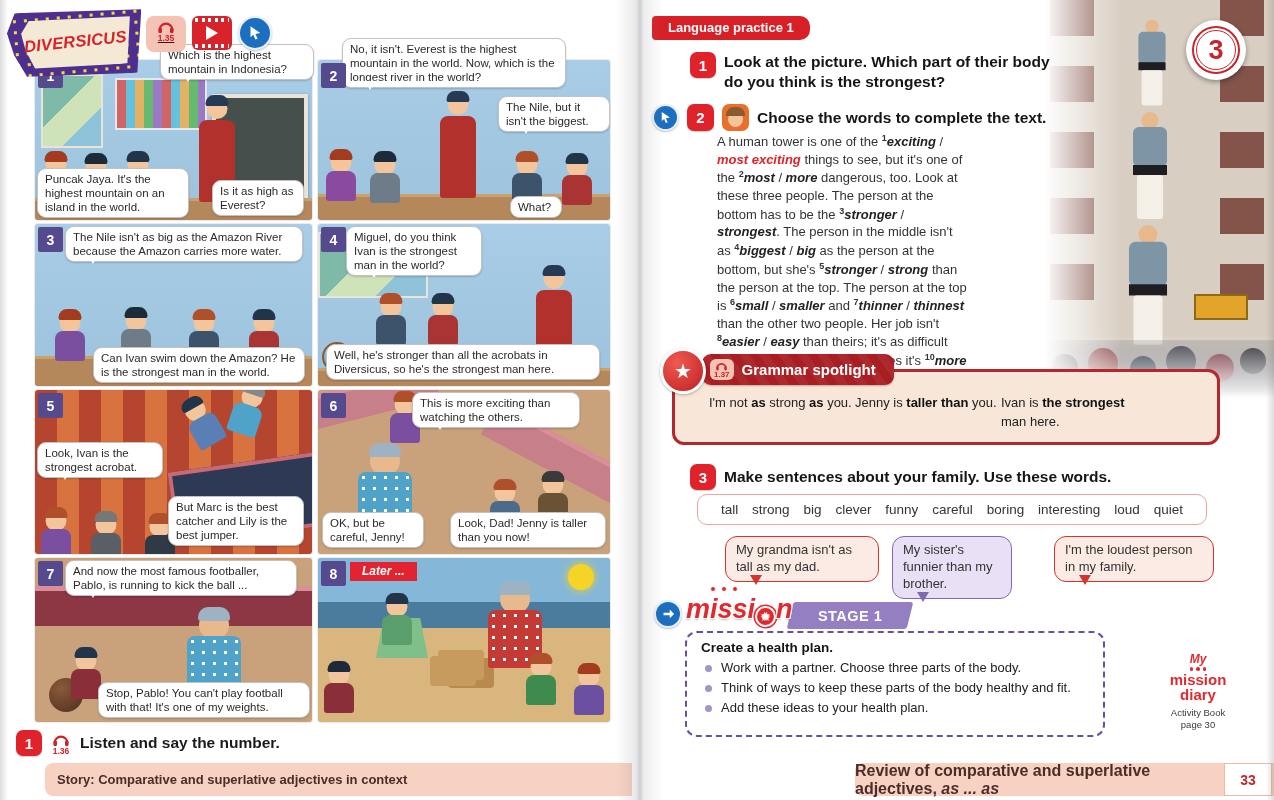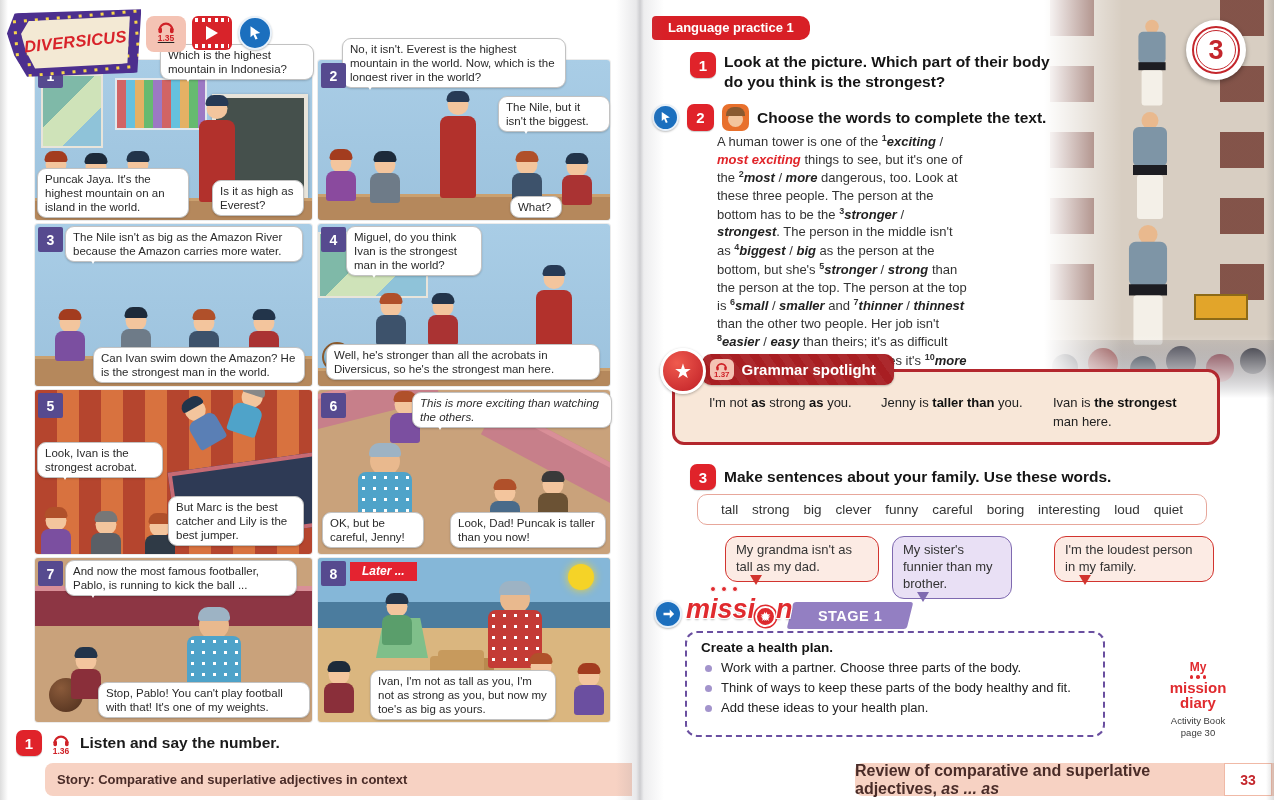--- a/index.html
+++ b/index.html
@@ -125,21 +125,21 @@
   .g-star{position:absolute;left:-12px;top:-4px;width:46px;height:46px;border-radius:50%;z-index:4;
     background:radial-gradient(circle at 35% 30%,#ef5a4e,#c01f26);border:3px solid #fff;box-shadow:0 1px 3px rgba(0,0,0,.3);
     display:flex;align-items:center;justify-content:center;color:#fff;font-size:20px;}
   .g-head{position:absolute;left:30px;top:2px;height:31px;background:#a81e22;border-radius:9px;display:flex;align-items:center;gap:8px;
     padding:0 18px 0 8px;z-index:3;box-shadow:0 1px 2px rgba(0,0,0,.25);
     background-image:repeating-linear-gradient(55deg,rgba(255,255,255,.05) 0 8px,transparent 8px 16px);}
   .g-head .t{color:#fff;font-weight:700;font-size:15px;}
   .g-audio{background:#f4c3b4;border-radius:6px;padding:1px 4px;display:flex;flex-direction:column;align-items:center;}
   .g-audio .num{font-size:8px;font-weight:700;color:#cf2127;line-height:1;}
   .g-body{margin-top:17px;background:#f8e7d8;border:3px solid #b3272d;border-radius:12px;padding:22px 16px 10px 34px;
-    display:flex;gap:26px;}
+    display:flex;}
   .g-body p{margin:0;font-size:13px;line-height:1.45;color:#222;width:146px;}
   .wordbox{position:absolute;left:57px;top:494px;width:510px;height:31px;background:#fff;border:1.5px solid #e7a79b;
     border-radius:10px;display:flex;align-items:center;justify-content:space-around;padding:0 16px;z-index:3;}
   .wordbox span{font-size:13.5px;color:#333;}
   .sbub{position:absolute;border-radius:12px;padding:5px 10px;font-size:13px;line-height:1.3;color:#333;z-index:3;}
   .sbub.pink{background:#fcebe4;border:1.5px solid #d2342f;}
   .sbub.purple{background:#e9e0f5;border:1.5px solid #7f6ab0;}
   .sbub::after{content:"";position:absolute;bottom:-10px;left:24px;border:6px solid transparent;}
   .sbub.pink::after{border-top:10px solid #d2342f;}
   .sbub.purple::after{border-top:10px solid #7f6ab0;}
@@ -153,21 +153,21 @@
     box-shadow:0 0 0 1.5px #e02a2e;color:#fff;font-size:10px;align-items:center;justify-content:center;font-style:normal;vertical-align:-2px;}
   .m-dots{position:absolute;left:70px;top:586px;z-index:3;display:flex;gap:5px;}
   .m-dots i{width:6px;height:6px;border-radius:50%;background:#e02a2e;display:block;border:1px solid #fff;}
   .m-box{position:absolute;left:45px;top:631px;width:420px;height:106px;border:2.5px dashed #6a4fa0;border-radius:12px;
     padding:7px 12px 6px 14px;z-index:2;background:#fff;}
   .m-box .hd{font-weight:700;font-size:13.5px;color:#151515;margin:0 0 3px;}
   .m-box ul{list-style:none;margin:0;padding:0;}
   .m-box li{position:relative;padding-left:20px;font-size:13px;line-height:1.55;color:#222;}
   .m-box li::before{content:"";position:absolute;left:4px;top:7px;width:7px;height:7px;border-radius:50%;background:#a394cc;}
   .diary{position:absolute;left:508px;top:652px;width:100px;text-align:center;z-index:3;}
-  .diary .l1{font-weight:700;font-size:12px;color:#e02a2e;margin-top:8px;}
+  .diary .l1{font-weight:700;font-style:italic;font-size:12px;color:#e02a2e;}
   .diary .l2,.diary .l3{font-weight:700;font-size:15px;color:#e02a2e;line-height:1.05;}
   .diary .dots{display:flex;gap:3px;justify-content:center;margin:1px 0;}
   .diary .dots i{width:3.5px;height:3.5px;border-radius:50%;background:#e02a2e;display:block;}
   .diary .note{font-size:9.5px;color:#3a3a3a;line-height:1.25;margin-top:4px;}
   .footerR{position:absolute;left:215px;right:0;top:763px;height:33px;background:#f7d2c3;border-radius:8px 0 0 8px;
     display:flex;align-items:center;justify-content:flex-end;padding-right:62px;}
   .footerR .txt{font-weight:700;font-size:16px;color:#4a2c28;}
   .pagebox{position:absolute;right:2px;top:763px;width:48px;height:33px;background:#fff;border:1.5px solid #f0b9a6;
     display:flex;align-items:center;justify-content:center;font-weight:700;font-size:14px;color:#c4262c;}
 </style>
@@ -381,23 +381,23 @@
               <div class="head"></div>
               <div class="torso"></div>
             </div>
           <div class="fig" style="right:40px;bottom:30px;--shirt:#6b5234;--hair:#3a3a3a;">
               <div class="hair"></div>
               <div class="head"></div>
               <div class="torso"></div>
             </div>
         </div>
         <div class="pnum">6</div>
-        <div class="bubble" style="top:2px;left:94px;width:200px;font-style:italic;">This is more exciting than watching the others.</div>
+        <div class="bubble" style="top:2px;left:94px;width:168px;">This is more exciting than watching the others.</div>
         <div class="bubble tail-none" style="bottom:6px;left:4px;width:102px;">OK, but be careful, Jenny!</div>
-        <div class="bubble tail-none" style="bottom:6px;right:4px;width:156px;">Look, Dad! Puncak is taller than you now!</div>
+        <div class="bubble tail-none" style="bottom:6px;right:4px;width:156px;">Look, Dad! Jenny is taller than you now!</div>
       </div>
 
       <div class="panel" style="left:3px;top:500px;width:277px;height:164px;">
         <div class="scene sc-floor">
           <div class="band" style="left:0;right:0;top:28px;height:40px;"></div>
           <div class="fig" style="left:34px;bottom:22px;--shirt:#8a2f3a;--hair:#22344a;">
               <div class="hair"></div>
               <div class="head"></div>
               <div class="torso"></div>
             </div>
@@ -442,21 +442,20 @@
               <div class="torso"></div>
             </div>
           <div class="fig" style="right:4px;bottom:6px;--shirt:#6b4fa0;--hair:#a33c1f;">
               <div class="hair"></div>
               <div class="head"></div>
               <div class="torso"></div>
             </div>
         </div>
         <div class="pnum">8</div>
         <div class="later">Later ...</div>
-        <div class="bubble tail-none" style="bottom:2px;left:52px;width:186px;">Ivan, I'm not as tall as you, I'm not as strong as you, but now my toe's as big as yours.</div>
       </div>
     </div>
 
     <div class="activity">
       <div class="numbadge">1</div>
       <div class="audio-chip" style="background:transparent;padding:0;">
         <svg width="22" height="16" viewBox="0 0 24 20">
           <path d="M4 15 a8 8 0 0 1 16 0" stroke="#cf2127" stroke-width="2.6" fill="none"></path>
           <rect x="2.5" y="12" width="4.5" height="7" rx="2" fill="#cf2127"></rect>
           <rect x="17" y="12" width="4.5" height="7" rx="2" fill="#cf2127"></rect>

